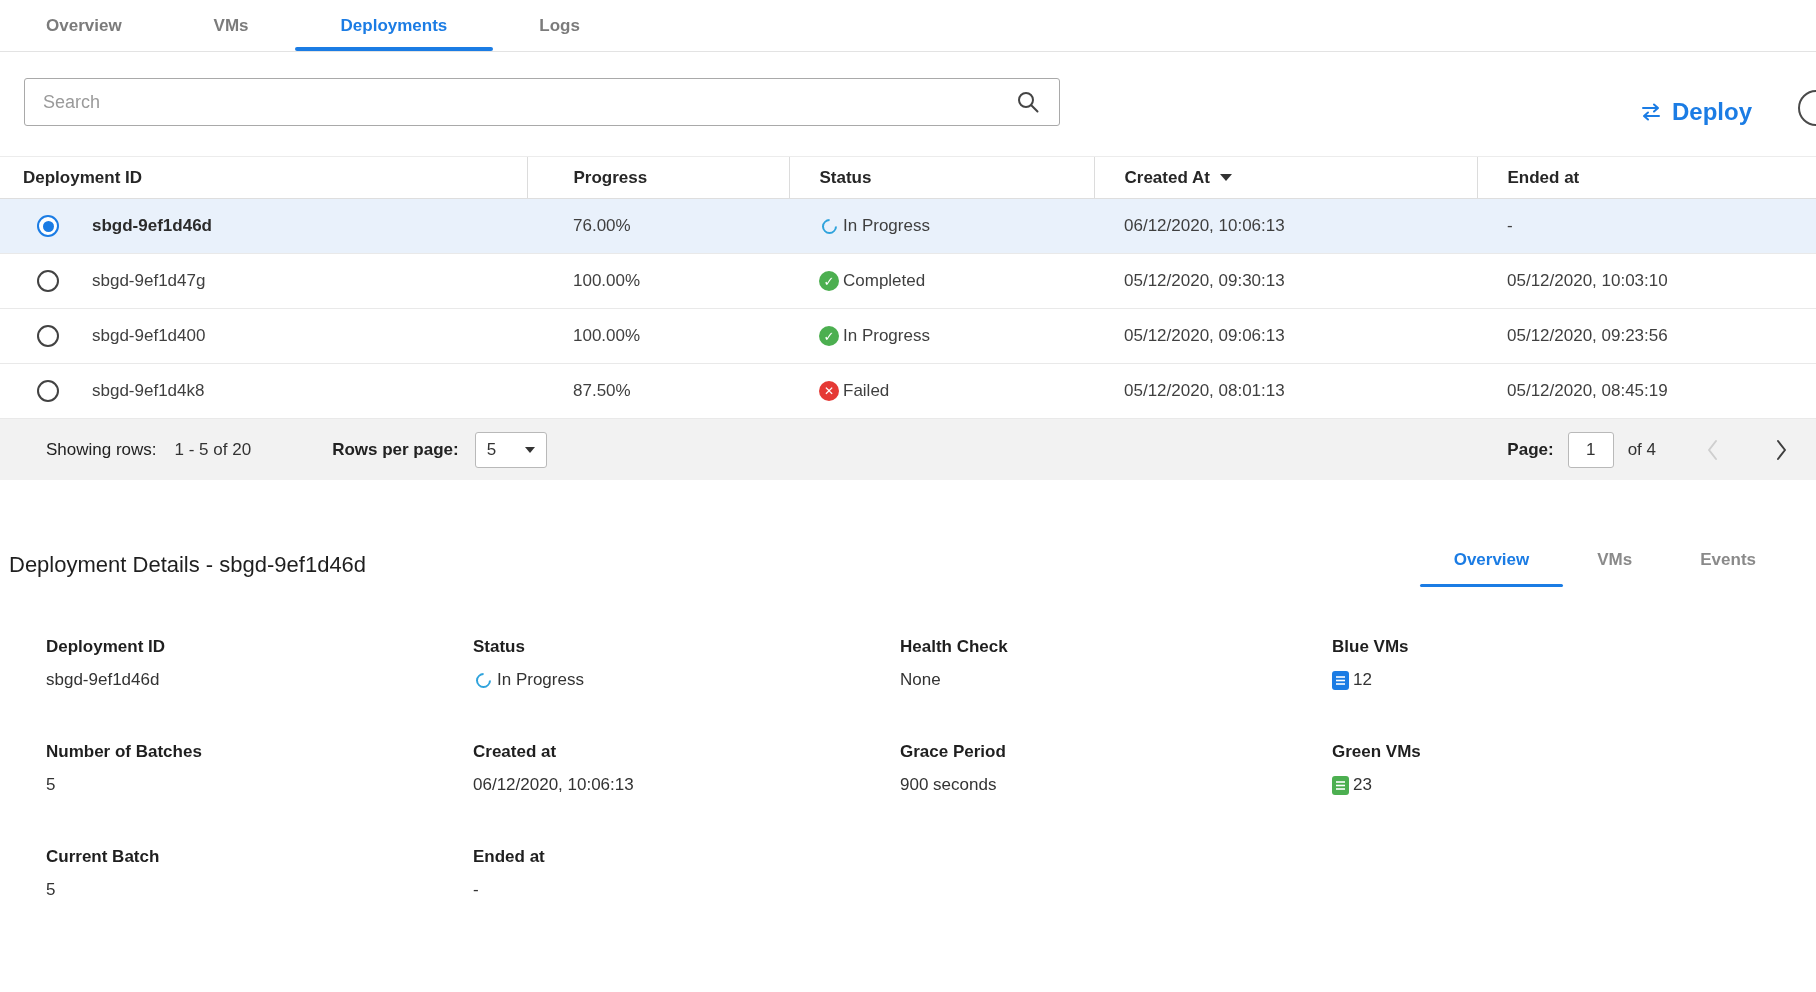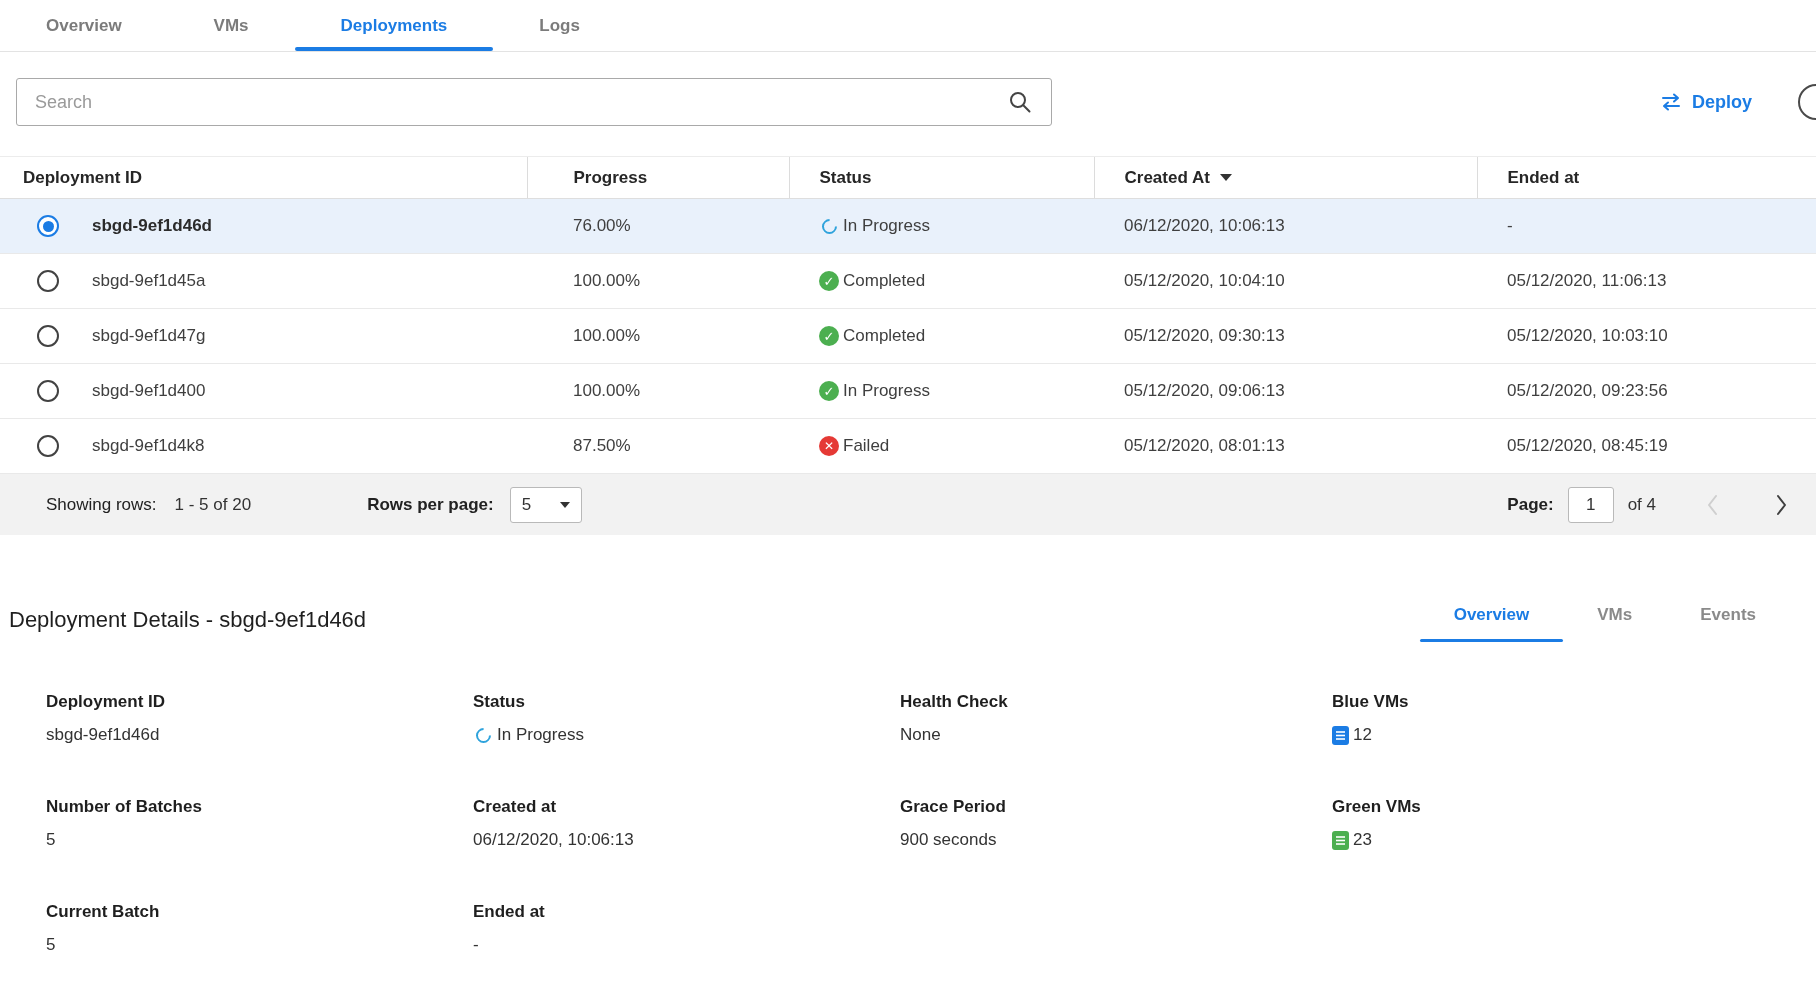--- a/index.html
+++ b/index.html
@@ -12,29 +12,29 @@
 
   
   .top-tabs{height:52px;display:flex;border-bottom:1px solid #e3e3e3}
   .tab{height:100%;display:flex;align-items:center;padding:0 46px;position:relative;
        font-size:17px;font-weight:700;color:#7b7b7b;cursor:pointer;background:none;border:none}
   .tab.active{color:var(--accent)}
   .tab.active::after{content:"";position:absolute;left:0;right:0;bottom:0;height:4px;
        background:var(--accent);border-radius:3px}
 
   
-  .toolbar{margin-top:26px;padding-left:16px;display:flex;align-items:center;height:48px}
+  .toolbar{margin-top:26px;padding-left:24px;display:flex;align-items:flex-end;height:48px}
   .search-wrap{position:relative;width:1036px;height:48px}
   .search-input{width:100%;height:100%;border:1px solid #a9a9a9;border-radius:3px;
        font-size:18px;padding:0 60px 0 18px;color:#333;outline:none;
        font-family:"Liberation Sans",sans-serif}
   .search-input::placeholder{color:#9a9a9a}
   .search-icon{position:absolute;right:20px;top:12px}
   .deploy-btn{margin-left:auto;display:flex;align-items:center;gap:10px;background:none;border:none;
-       color:var(--accent);font-weight:700;font-size:18px;cursor:pointer;
+       color:var(--accent);font-weight:700;font-size:24px;cursor:pointer;
        font-family:"Liberation Sans",sans-serif}
   .partial-circle{width:36px;height:36px;border:2px solid #4a4a4a;border-radius:50%;
        margin-left:46px;margin-right:-18px;flex:0 0 auto;background:none;cursor:pointer}
 
   
   .dep-table{width:100%;border-collapse:collapse;table-layout:fixed;margin-top:30px;font-size:17px}
   .dep-table th{height:42px;text-align:left;font-weight:700;color:#262626;
        border-top:1px solid #ececec;border-bottom:1px solid #dedede;padding-left:30px}
   .dep-table th + th{border-left:1px solid #dcdcdc}
   .dep-table td{height:55px;border-bottom:1px solid #e9e9e9;color:#3f3f3f;padding-left:30px}
@@ -62,21 +62,21 @@
 
   .sort-caret{width:0;height:0;border-left:6px solid transparent;border-right:6px solid transparent;
        border-top:7px solid #333;display:inline-block;margin-left:10px;vertical-align:middle}
   .th-flex{display:flex;align-items:center}
 
   
   .table-footer{height:61px;background:#f2f2f2;display:flex;align-items:center;padding:0 28px 0 46px;
        font-size:17px;color:#333}
   .tf-label{font-weight:400;color:#222}
   .tf-value{margin-left:18px}
-  .rpp-label{margin-left:116px;font-weight:700;color:#222}
+  .rpp-label{margin-left:81px;font-weight:700;color:#222}
   .rpp-select{margin-left:16px;width:72px;height:36px;border:1px solid #b9b9b9;border-radius:3px;
        background:#fff;display:inline-flex;align-items:center;justify-content:space-between;
        padding:0 11px;cursor:pointer}
   .select-caret{width:0;height:0;border-left:5px solid transparent;border-right:5px solid transparent;
        border-top:6px solid #333}
   .page-group{margin-left:auto;display:flex;align-items:center}
   .page-label{font-weight:700;color:#222}
   .page-input{width:46px;height:36px;border:1px solid #b9b9b9;border-radius:3px;text-align:center;
        font-size:17px;margin:0 14px;color:#333;font-family:"Liberation Sans",sans-serif}
   .page-total{margin-right:50px}
@@ -169,37 +169,20 @@
           </td>
         <td class="c-progress">76.00%</td>
         <td>
             <span class="value-flex">
           <span class="status-icon" data-icon="in-progress"></span>
           <span>In Progress</span>
             </span>
           </td>
         <td>06/12/2020, 10:06:13</td>
         <td>-</td>
-      </tr>
-      <tr class="row">
-        <td class="c-id">
-            <span class="cell-flex">
-          <span class="radio"></span>
-          <span class="dep-id">sbgd-9ef1d45a</span>
-            </span>
-          </td>
-        <td class="c-progress">100.00%</td>
-        <td>
-            <span class="value-flex">
-          <span class="status-icon" data-icon="completed"></span>
-          <span>Completed</span>
-            </span>
-          </td>
-        <td>05/12/2020, 10:04:10</td>
-        <td>05/12/2020, 11:06:13</td>
       </tr>
       <tr class="row">
         <td class="c-id">
             <span class="cell-flex">
           <span class="radio"></span>
           <span class="dep-id">sbgd-9ef1d47g</span>
             </span>
           </td>
         <td class="c-progress">100.00%</td>
         <td>

